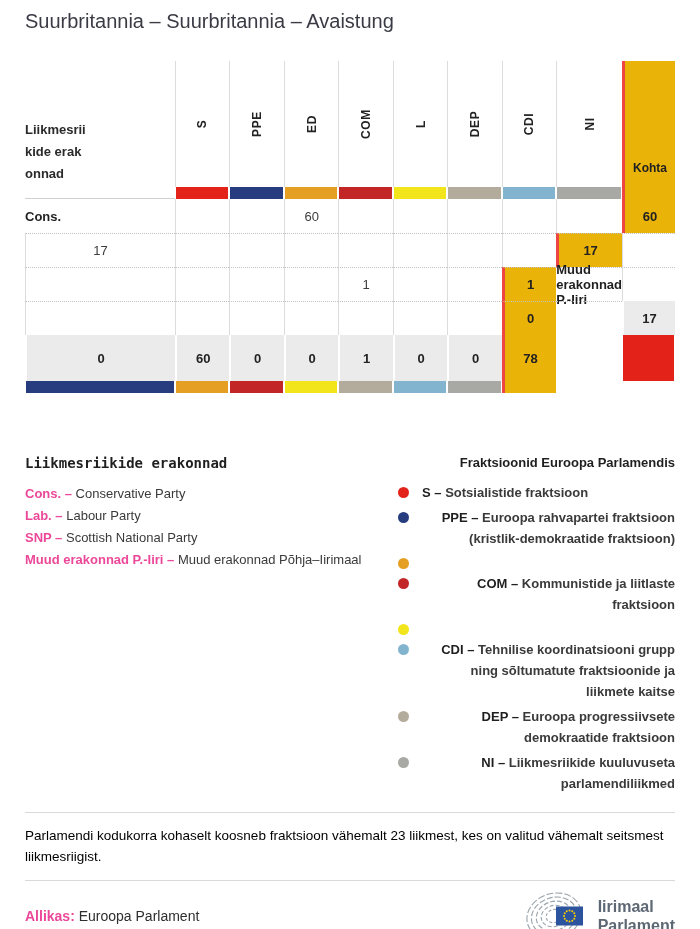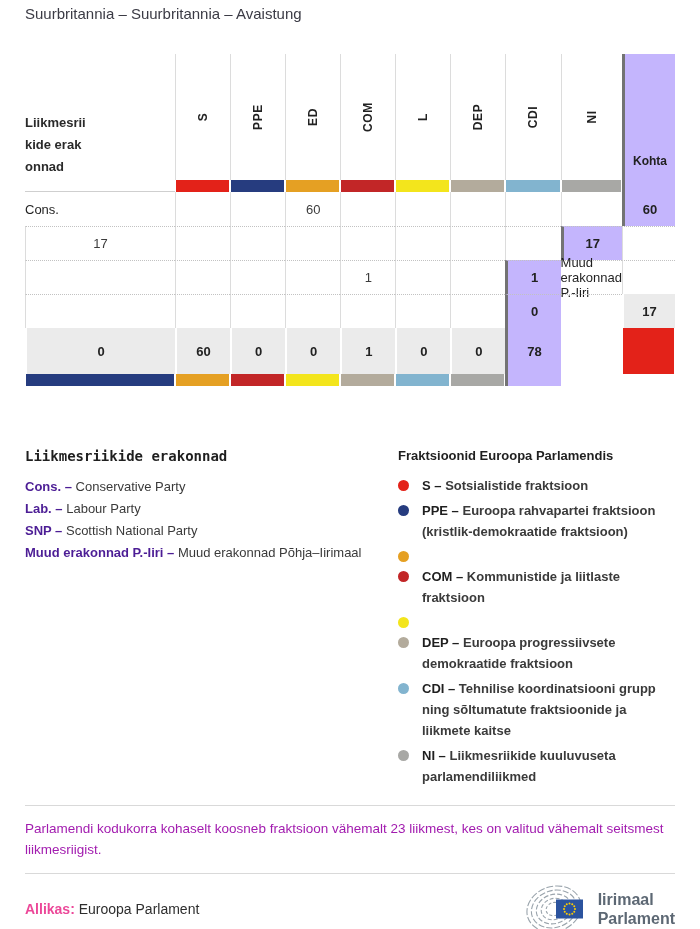--- a/index.html
+++ b/index.html
@@ -1,59 +1,59 @@
 <!DOCTYPE html>
 <html><head>
 <meta charset="utf-8">
 <style>
   * { margin:0; padding:0; box-sizing:border-box; }
   body { background:#ffffff; font-family:"Liberation Sans", sans-serif; color:#1f1f1f; }
   .page { width:700px; height:929px; overflow:hidden; padding:0 25px; background:#fff; }
 
   
   .title { font-size:17px; line-height:24px; font-weight:bold; color:#1c1c1c; margin-top:14px; letter-spacing:.1px; }
-  .subtitle { font-size:15px; line-height:24px; font-weight:400; color:#3b3b45; margin-top:2px; }
+  .subtitle { font-size:20px; line-height:24px; font-weight:400; color:#3b3b45; margin-top:9px; }
 
   
   .table { margin-top:28px; display:grid; grid-template-columns:150px repeat(8,1fr) 53px;
            grid-template-rows:126px 12px 34px 34px 34px 34px 46px 12px; width:650px; }
   .corner { display:flex; align-items:flex-end; padding-bottom:2px; }
   .corner span { display:block; width:62px; font-size:13px; line-height:22px; font-weight:bold; color:#2a2a2a; word-break:break-all; }
   .th { display:flex; align-items:center; justify-content:center; border-left:1px solid #dcdcdc; }
   .vert { display:inline-block; transform:rotate(-90deg); font-size:12px; font-weight:bold; letter-spacing:.6px; color:#222; white-space:nowrap; }
-  .kh { background:#c4b5fd; border-left:3px solid #737373; }
+  .kh { background:#eab308; border-left:3px solid #ef4444; }
   .kohta-head { display:flex; align-items:flex-end; justify-content:center; padding-bottom:12px;
                 font-size:12px; font-weight:bold; color:#222; }
   .strip { border-left:1px solid #fff; border-right:1px solid #fff; }
   .sp1 { border-bottom:1px solid #cfcfcf; }
-  .rl { display:flex; align-items:center; font-size:13px; font-weight:normal; color:#1f1f1f; }
+  .rl { display:flex; align-items:center; font-size:13px; font-weight:bold; color:#1f1f1f; }
   .td { display:flex; align-items:center; justify-content:center; border-left:1px solid #dcdcdc;
         font-size:13px; color:#3c3c3c; }
   .kc { display:flex; align-items:center; justify-content:center; font-size:13px; font-weight:bold; color:#222; }
   .dot-top { border-top:1px dotted #c2c2c2; }
   .tt { display:flex; align-items:center; justify-content:center; background:#ebebeb;
         border-left:2px solid #fff; font-size:13px; font-weight:bold; color:#222; }
 
   
   .legends { margin-top:62px; display:flex; }
   .legend-left { width:373px; }
-  .legend-right { width:277px; }
+  .legend-right { width:277px;text-align:right; }
   .legend-left h3 { font-family:"DejaVu Sans Mono", monospace; font-size:14px; font-weight:bold; color:#1f1f1f; margin-bottom:12px; }
   .party-item { font-size:13px; line-height:22px; color:#3a3a3a; }
-  .party-item b { color:#4c1d95; }
+  .party-item b { color:#ec4899; }
   .legend-right h3 { font-size:13px; font-weight:bold; color:#1f1f1f; margin-bottom:12px; }
   .faction-item { display:flex; align-items:flex-start; margin-bottom:4px;font-weight:bold; }
   .dot { width:11px; height:11px; border-radius:50%; flex-shrink:0; margin-right:13px; margin-top:5px; }
   .faction-item .txt { font-size:13px; line-height:21px; color:#3a3a3a; }
   .faction-item .txt b { color:#1f1f1f; }
 
   
   hr { border:none; border-top:1px solid #d9d9d9; }
   .hr1 { margin-top:14px; }
-  .note { font-size:13.5px; line-height:21px; color:#a21caf; margin-top:12px; max-width:645px; }
+  .note { font-size:13.5px; line-height:21px; color:#000000; margin-top:12px; max-width:645px; }
   .hr2 { margin-top:13px; }
   .source-row { margin-top:8px; display:flex; justify-content:space-between; align-items:center; }
   .source { font-size:14px; color:#2e2e2e; }
   .source b { color:#ec4899; }
   .logo { display:flex; align-items:center; }
   .logo-text { font-size:16px; line-height:19px; font-weight:bold; color:#5d6874; margin-left:8px; }
 </style>
 </head>
 <body>
 
@@ -199,26 +199,26 @@
         <span class="dot" style="background-color: rgb(229, 160, 35);"></span>
       </div>
       <div class="faction-item">
         <span class="dot" style="background-color: rgb(194, 38, 39);"></span>
         <div class="txt"><b>COM –</b> <span>Kommunistide ja liitlaste fraktsioon</span></div>
       </div>
       <div class="faction-item">
         <span class="dot" style="background-color: rgb(243, 229, 28);"></span>
       </div>
       <div class="faction-item">
+        <span class="dot" style="background-color: rgb(130, 180, 207);"></span>
+        <div class="txt"><b>CDI –</b> <span>Tehnilise koordinatsiooni grupp ning sõltumatute fraktsioonide ja liikmete kaitse</span></div>
+      </div>
+      <div class="faction-item">
         <span class="dot" style="background-color: rgb(179, 171, 156);"></span>
         <div class="txt"><b>DEP –</b> <span>Euroopa progressiivsete demokraatide fraktsioon</span></div>
-      </div>
-      <div class="faction-item">
-        <span class="dot" style="background-color: rgb(130, 180, 207);"></span>
-        <div class="txt"><b>CDI –</b> <span>Tehnilise koordinatsiooni grupp ning sõltumatute fraktsioonide ja liikmete kaitse</span></div>
       </div>
       <div class="faction-item">
         <span class="dot" style="background-color: rgb(168, 168, 165);"></span>
         <div class="txt"><b>NI –</b> <span>Liikmesriikide kuuluvuseta parlamendiliikmed</span></div>
       </div>
     </div>
   </div>
 
   <hr class="hr1">
   <p class="note">Parlamendi kodukorra kohaselt koosneb fraktsioon vähemalt 23 liikmest, kes on valitud vähemalt seitsmest liikmesriigist.</p>

